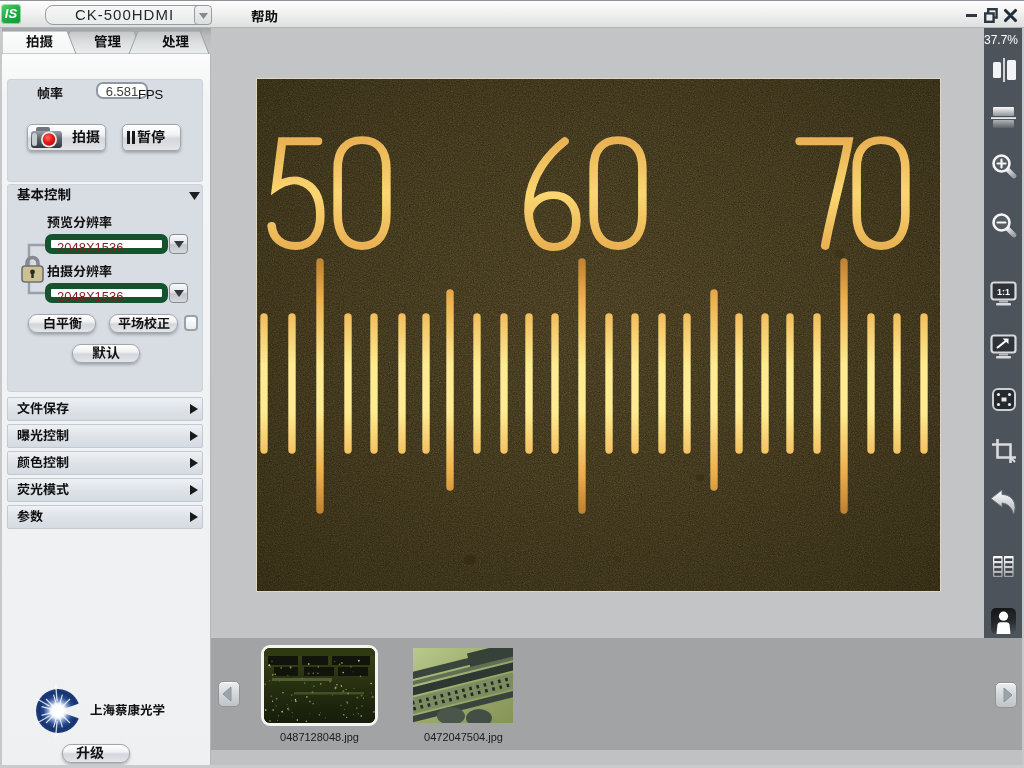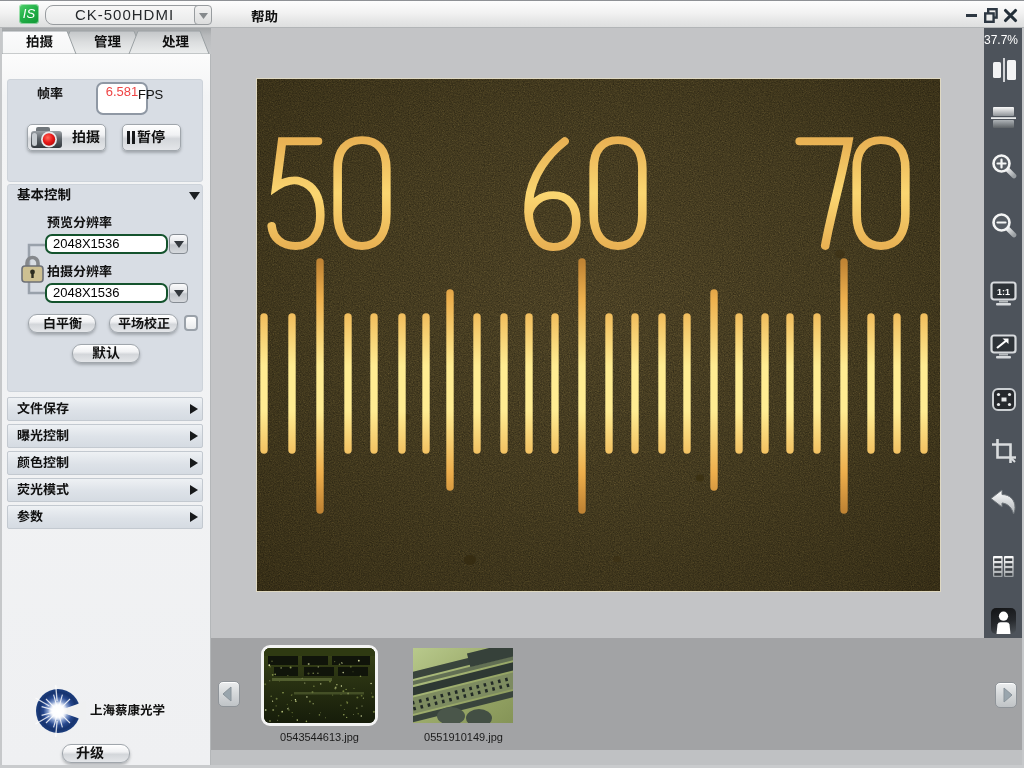--- a/index.html
+++ b/index.html
@@ -4,29 +4,29 @@
 *{margin:0;padding:0;box-sizing:border-box}
 html,body{width:1024px;height:768px;overflow:hidden;font-family:"Liberation Sans",sans-serif}
 .ab{position:absolute}
 body{position:relative;background:#c3c4c6}
 .btn{position:absolute;border:1px solid #a0a6ac;border-radius:5px;
  background:linear-gradient(180deg,#ffffff 0%,#f0f1f3 40%,#d3d6da 55%,#e4e6e9 100%);
  box-shadow:0 2px 3px rgba(60,65,70,.35), inset 0 1px 0 #fff}
 .pill{border-radius:9px}
 .acc{position:absolute;left:7px;width:196px;height:24px;border:1px solid #c3c9d0;border-radius:2px;
  background:linear-gradient(180deg,#eef1f4 0%,#dde2e8 55%,#d5dbe2 100%)}
-.selbox{position:absolute;background:#fff;border:2px solid #14532d;border-radius:7px;
- font-size:13px;color:#000000;line-height:16px;padding-left:6px}
+.selbox{position:absolute;background:#fff;border:6px solid #14532d;border-radius:7px;
+ font-size:13px;color:#7f1d1d;line-height:16px;padding-left:6px}
 .selarr{position:absolute;width:19px;height:20px;border:1px solid #868c93;border-radius:4px;
  background:linear-gradient(180deg,#fbfbfc 0%,#e3e5e8 45%,#c2c6cb 55%,#d6d9dd 100%)}
 .selarr svg{position:absolute;left:4px;top:6px}
 </style></head><body>
 
 <div class="ab" style="left:0;top:0;width:1024px;height:28px;background:linear-gradient(180deg,#fdfdfd 0%,#f2f2f2 45%,#e4e5e5 80%,#dedfdf 100%);border-top:1px solid #8e9195;border-bottom:1px solid #b2b5b7"></div>
-<div class="ab" style="left:19px;top:4px;width:20px;height:20px;border-radius:4px;background:linear-gradient(145deg,#53d26e 0%,#23b148 45%,#0f9633 100%);box-shadow:inset 0 0 0 1px rgba(255,255,255,.5);color:#fff;font-weight:normal;font-style:italic;font-size:13px;text-align:center;line-height:20px">IS</div>
+<div class="ab" style="left:1px;top:4px;width:20px;height:20px;border-radius:4px;background:linear-gradient(145deg,#53d26e 0%,#23b148 45%,#0f9633 100%);box-shadow:inset 0 0 0 1px rgba(255,255,255,.5);color:#fff;font-weight:bold;font-style:italic;font-size:13px;text-align:center;line-height:20px">IS</div>
 <div class="ab" style="left:45px;top:5px;width:159px;height:20px;border-radius:8px;border:1px solid #989c9f;background:linear-gradient(180deg,#f7f7f7,#e9eaea);font-size:15px;color:#26292c;text-align:center;line-height:18px;letter-spacing:1px">CK-500HDMI</div>
 <div class="ab" style="left:194px;top:5px;width:18px;height:20px;border-radius:4px;border:1px solid #989c9f;background:linear-gradient(180deg,#f2f2f2,#dcdddd)">
     <svg class="ab" style="left:4px;top:7px" width="10" height="7">
       <path d="M0,0 L9,0 L4.5,6 Z" fill="#85898c"></path>
     </svg>
   </div>
 <svg class="ab" style="left:251.0px;top:9.5px;" width="29" height="17">
     <g fill="#111" transform="translate(0,11.47) scale(0.1350,-0.1350)">
       <use href="#g0" x="0"></use>
       <use href="#g1" x="100"></use>
@@ -76,21 +76,21 @@
     </g>
   </svg>
 <div class="ab" style="left:0;top:54px;width:211px;height:714px;background:linear-gradient(180deg,#fcfcfc 0%,#f3f4f5 6%,#eff0f2 100%);border-right:1px solid #b4b7b9"></div>
 <div class="ab" style="left:7px;top:79px;width:196px;height:103px;border-radius:3px;background:#d8dde4;border:1px solid #cdd3da"></div>
 <svg class="ab" style="left:37.0px;top:86.5px;" width="28" height="17">
     <g fill="#111" transform="translate(0,11.05) scale(0.1300,-0.1300)">
       <use href="#g7" x="0"></use>
       <use href="#g8" x="100"></use>
     </g>
   </svg>
-<div class="ab" style="left:96px;top:82px;width:52px;height:33px;background:#fff;border:2px solid #8f98a4;border-radius:7px;font-size:13px;color:#ef4444;text-align:center;line-height:15px">6.581</div>
+<div class="ab" style="left:96px;top:82px;width:52px;height:17px;background:#fff;border:2px solid #8f98a4;border-radius:7px;font-size:13px;color:#404040;text-align:center;line-height:15px">6.581</div>
 <div class="ab" style="left:138px;top:87px;font-size:13px;color:#111">FPS</div>
 <div class="btn" style="left:27px;top:124px;width:79px;height:27px"></div>
 <svg class="ab" style="left:30px;top:125px" width="34" height="25">
     <defs>
       <linearGradient id="cam" x1="0" y1="0" x2="0" y2="1">
         <stop offset="0" stop-color="#9aa0a5"></stop>
         <stop offset="0.45" stop-color="#5d6368"></stop>
         <stop offset="1" stop-color="#33383d"></stop>
       </linearGradient>
       <radialGradient id="lens" cx="0.4" cy="0.35" r="0.8">
@@ -611,21 +611,21 @@
       <circle cx="97.6" cy="47.7" r="0.9" fill="#76843f" opacity="0.75"></circle>
       <circle cx="27.6" cy="52.7" r="0.4" fill="#cdd98a" opacity="0.89"></circle>
       <circle cx="24.9" cy="61.9" r="0.9" fill="#76843f" opacity="0.53"></circle>
       <circle cx="28.2" cy="64.6" r="0.7" fill="#76843f" opacity="0.83"></circle>
       <circle cx="108.7" cy="48.9" r="1.1" fill="#76843f" opacity="0.81"></circle>
       <circle cx="79.4" cy="43.3" r="1.0" fill="#76843f" opacity="0.95"></circle>
       <circle cx="82.1" cy="41.4" r="0.6" fill="#9fae5e" opacity="0.92"></circle>
       <rect x="8" y="30" width="60" height="3" fill="#6e7c42" opacity="0.6"></rect>
       <rect x="30" y="44" width="70" height="2.5" fill="#5a6836" opacity="0.6"></rect>
     </svg></div>
-<div class="ab" style="left:261px;top:731px;width:117px;text-align:center;font-size:11px;color:#1b1b1b">0543544613.jpg</div>
+<div class="ab" style="left:261px;top:731px;width:117px;text-align:center;font-size:11px;color:#1b1b1b">0487128048.jpg</div>
 <div class="ab" style="left:413px;top:648px;width:100px;height:75px;background:#9fae72;overflow:hidden"><svg width="100" height="75">
       <defs>
         <linearGradient id="t2g" x1="0" y1="0" x2="1" y2="1">
           <stop offset="0" stop-color="#b8c98c"></stop>
           <stop offset="0.5" stop-color="#9cab6b"></stop>
           <stop offset="1" stop-color="#859457"></stop>
         </linearGradient>
       </defs>
       <rect width="100" height="75" fill="url(#t2g)"></rect>
       <g transform="rotate(-14 50 37)">
@@ -660,21 +660,21 @@
         <rect x="77.4" y="46.5" width="2.6" height="3.4" fill="#222a26"></rect>
         <rect x="84.8" y="40.5" width="2.6" height="3.4" fill="#222a26"></rect>
         <rect x="84.8" y="46.5" width="2.6" height="3.4" fill="#222a26"></rect>
         <rect x="92.2" y="40.5" width="2.6" height="3.4" fill="#222a26"></rect>
         <rect x="92.2" y="46.5" width="2.6" height="3.4" fill="#222a26"></rect>
       </g>
       <rect x="55" y="0" width="45" height="14" fill="#36413a" transform="rotate(-14 77 7)"></rect>
       <ellipse cx="38" cy="68" rx="14" ry="9" fill="#4a564a"></ellipse>
       <ellipse cx="66" cy="70" rx="13" ry="9" fill="#434f44"></ellipse>
     </svg></div>
-<div class="ab" style="left:405px;top:731px;width:117px;text-align:center;font-size:11px;color:#1b1b1b">0551910149.jpg</div>
+<div class="ab" style="left:405px;top:731px;width:117px;text-align:center;font-size:11px;color:#1b1b1b">0472047504.jpg</div>
 <div class="ab" style="left:211px;top:750px;width:813px;height:18px;background:#bfc1c3"></div>
 <div class="ab" style="left:0;top:28px;width:2px;height:740px;background:#c6c8ca"></div>
 <div class="ab" style="left:1022px;top:28px;width:2px;height:740px;background:#c6c8ca"></div>
 <div class="ab" style="left:0;top:765px;width:1024px;height:3px;background:#c9cbcd"></div>
 <svg width="0" height="0" style="position:absolute">
     <defs>
       <path id="g0" d="M43 35V27H20C28 31 33 36 35 42H54V51H37V55H51V64H37V69H54V78H37V85H24V78H5V69H24V64H7V55H24V51H4V42H21C18 38 13 34 5 33C8 31 11 27 13 24V-3H26V16H43V-9H56V16H76V8C76 7 75 6 74 6C72 6 66 6 61 6C63 4 65 0 65 -4C73 -4 79 -4 83 -2C87 0 88 2 88 8V27H56V35ZM57 81V31H68V71H79C77 67 75 63 73 60C80 55 83 51 83 48C83 46 83 45 81 44C80 44 79 44 77 44C75 44 72 44 69 44C71 42 72 37 72 34C76 34 80 34 83 34C86 35 88 35 90 36C94 39 95 42 95 47C95 51 93 56 85 61C89 66 93 72 96 77L87 82L86 81Z"></path>
       <path id="g1" d="M2 13 4 1 49 12C46 7 42 3 37 0C40 -2 43 -6 45 -9C64 4 70 26 71 52H82C81 20 80 7 78 5C77 3 76 3 75 3C72 3 68 3 63 3C65 0 66 -5 67 -8C72 -8 77 -8 80 -8C84 -7 86 -6 89 -3C92 2 93 17 94 58C94 60 94 63 94 63H72C72 70 72 78 72 85H60L60 63H47V52H60C59 37 56 24 50 13L49 22L44 22V81H10V14ZM20 16V29H33V19ZM20 49H33V39H20ZM20 60V70H33V60Z"></path>
       <path id="g2" d="M15 85V66H4V54H15V37C10 36 6 35 2 34L5 22L15 24V4C15 3 15 2 13 2C12 2 8 2 5 2C6 -1 8 -6 8 -9C15 -9 20 -8 23 -7C26 -5 27 -2 27 4V28L38 31L37 42L27 40V54H37V66H27V85ZM53 27H80V8H53ZM53 38V56H80V38ZM61 85C61 80 59 73 58 67H41V-8H53V-3H80V-8H92V67H70C72 72 74 78 76 83Z"></path>
       <path id="g3" d="M14 85V67H4V56H14V38C10 37 6 36 3 35L6 23L14 27V4C14 2 13 2 12 2C11 2 8 2 4 2C6 -1 7 -6 7 -9C14 -9 18 -8 21 -7C24 -5 25 -2 25 4V32L33 36L31 45L25 42V56H33V67H25V85ZM77 72V68H50V72ZM34 44 35 35C46 36 61 36 77 37V34H87V38L96 38L96 47L87 46V72H95V81H33V72H39V44ZM77 61V56H50V61ZM77 50V46L50 45V50ZM61 32V30L55 32L54 32H31V22H49C48 20 46 18 45 15L36 21L30 14C33 13 36 11 39 8C35 4 30 1 26 -1C28 -3 30 -7 32 -9C37 -6 42 -2 47 2C49 1 52 -1 53 -3L60 4C58 6 55 8 53 10C56 15 59 22 61 29V23H63C65 17 67 12 70 7C66 4 61 1 55 -1C57 -3 60 -7 61 -9C66 -7 72 -4 77 0C81 -4 86 -7 91 -9C93 -6 96 -2 98 0C93 2 88 4 84 7C89 13 93 21 95 30L90 32L88 32ZM83 23C82 19 80 16 77 14C75 16 73 19 72 23Z"></path>

